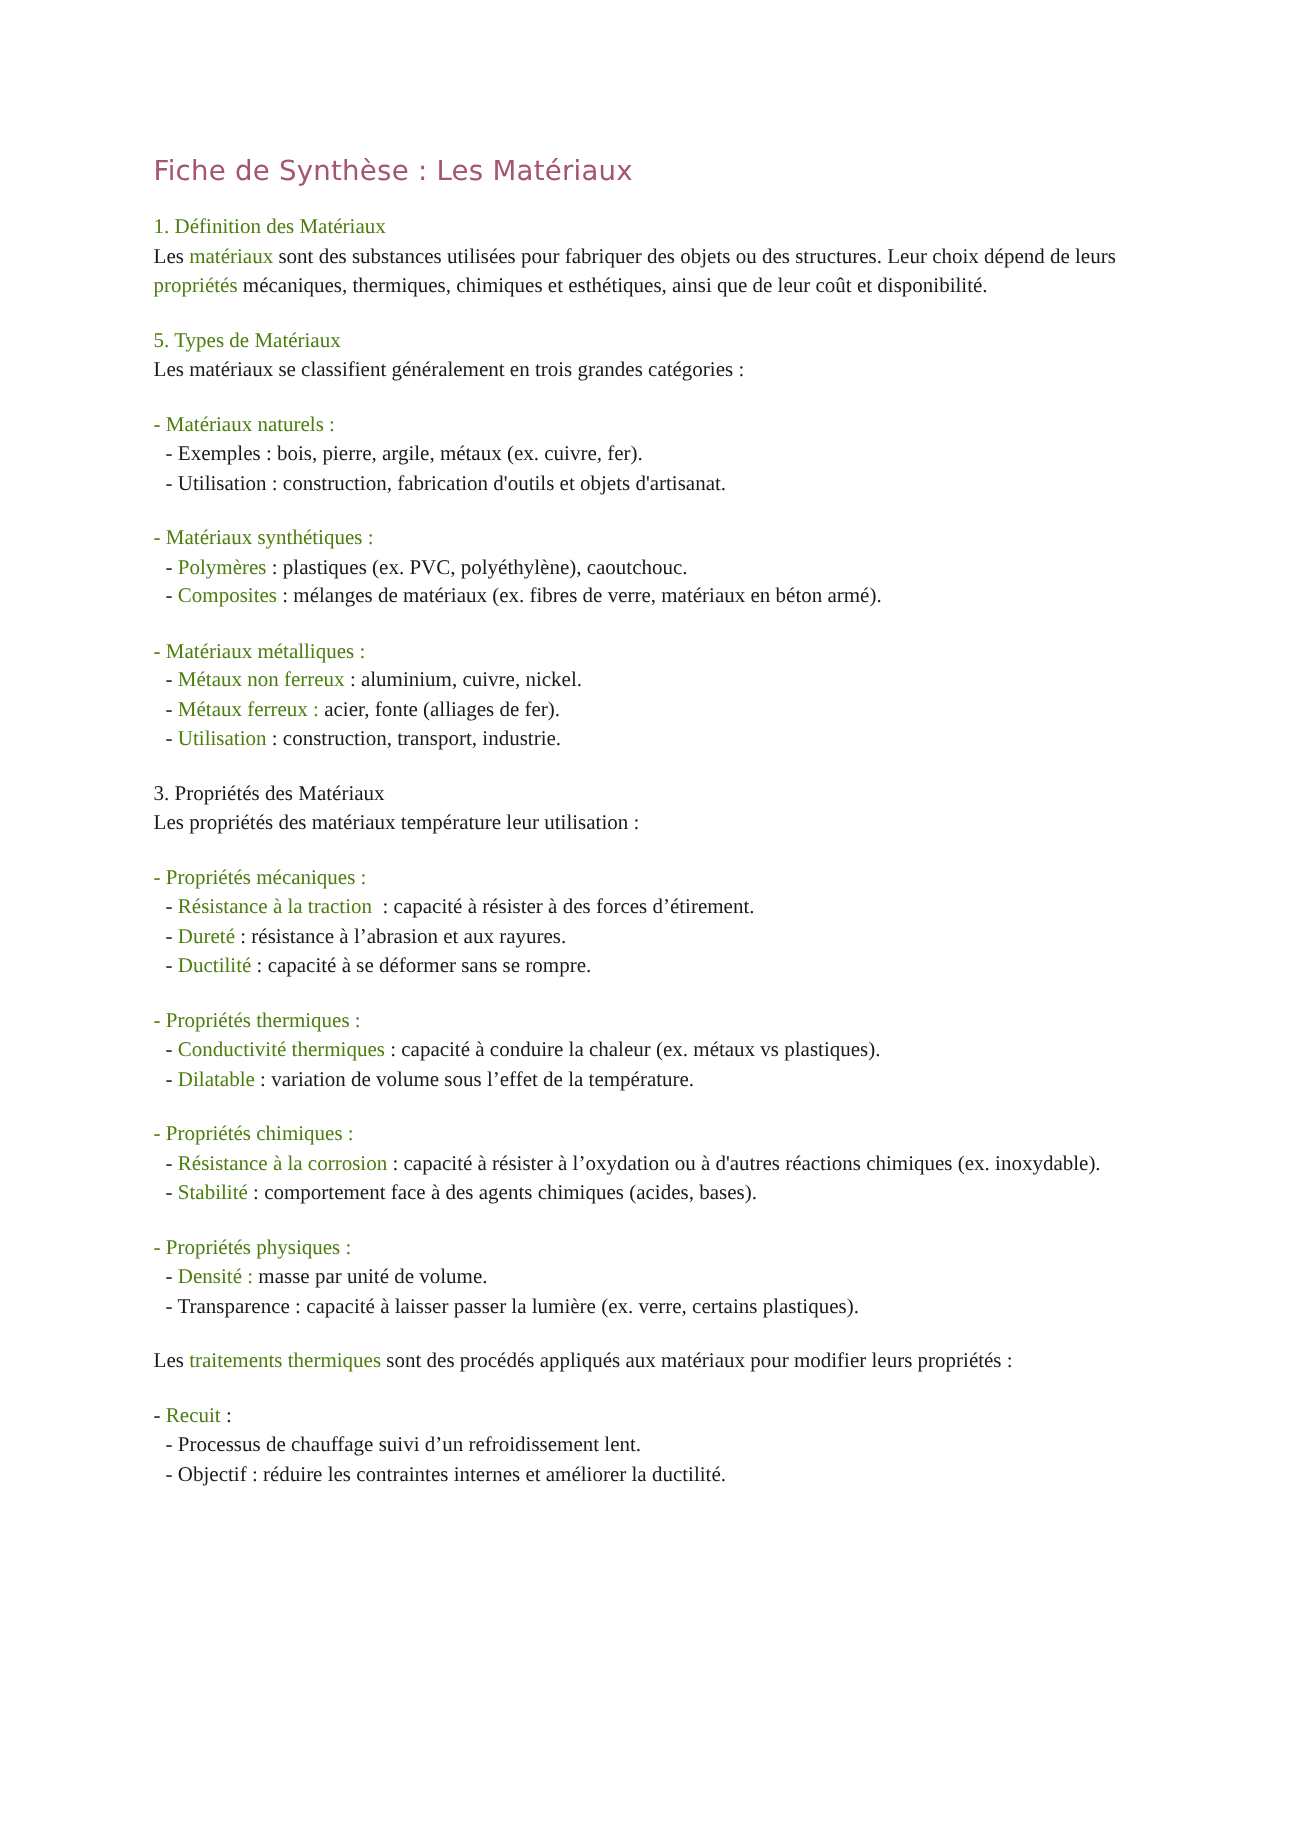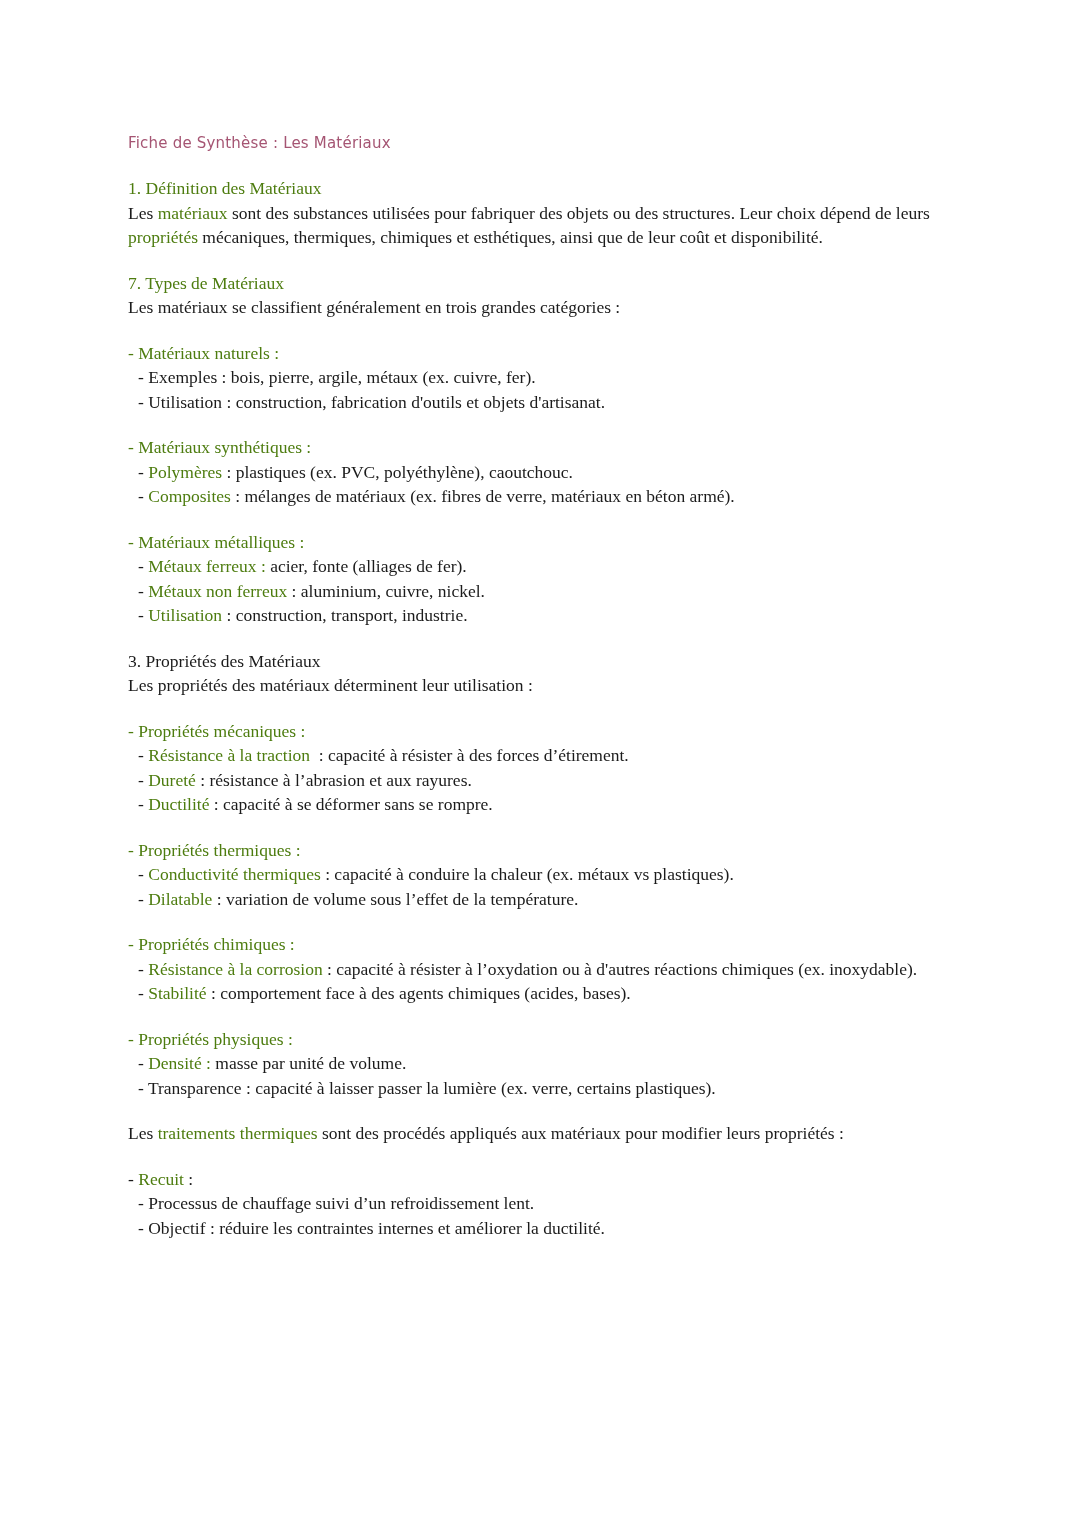--- a/index.html
+++ b/index.html
@@ -15,21 +15,21 @@
     left: 128px;
     top: 130px;
     width: 824px;
     font-family: "Liberation Serif", serif;
     font-size: 17.5px;
     line-height: 24.5px;
     color: #1b1b1b;
   }
   .title {
     font-family: "DejaVu Sans", sans-serif;
-    font-size: 15px;
+    font-size: 23px;
     font-weight: 500;
     letter-spacing: 0.2px;
     line-height: 26px;
     margin: 0 0 20px 0;
   }
   .block {
     margin-bottom: 21px;
   }
   .line {
     min-height: 24.5px;
@@ -46,42 +46,42 @@
 <body style="background: rgb(255, 255, 255);">
 
 <div class="page" style="color: rgb(27, 27, 27);">
   <h1 class="title" style="color: rgb(165, 85, 115);">Fiche de Synthèse : Les Matériaux</h1>
   <main>
       <div class="block">
         <div class="line"><span class="bold">1. Définition des Matériaux</span></div>
         <div class="line"><span>Les </span><span class="bold">matériaux</span><span> sont des substances utilisées pour fabriquer des objets ou des structures. Leur choix dépend de leurs </span><span class="bold">propriétés</span><span> mécaniques, thermiques, chimiques et esthétiques, ainsi que de leur coût et disponibilité.</span></div>
       </div>
       <div class="block">
-        <div class="line"><span class="bold">7. Types de Matériaux</span></div>
+        <div class="line"><span class="bold">5. Types de Matériaux</span></div>
         <div class="line"><span>Les matériaux se classifient généralement en trois grandes catégories :</span></div>
       </div>
       <div class="block">
         <div class="line"><span class="bold">- Matériaux naturels :</span></div>
         <div class="line sub"><span>- Exemples : bois, pierre, argile, métaux (ex. cuivre, fer).</span></div>
         <div class="line sub"><span>- Utilisation : construction, fabrication d'outils et objets d'artisanat.</span></div>
       </div>
       <div class="block">
         <div class="line"><span class="bold">- Matériaux synthétiques :</span></div>
         <div class="line sub"><span>- </span><span class="bold">Polymères</span><span> : plastiques (ex. PVC, polyéthylène), caoutchouc.</span></div>
         <div class="line sub"><span>- </span><span class="bold">Composites</span><span> : mélanges de matériaux (ex. fibres de verre, matériaux en béton armé).</span></div>
       </div>
       <div class="block">
         <div class="line"><span class="bold">- Matériaux métalliques :</span></div>
+        <div class="line sub"><span>- </span><span class="bold">Métaux non ferreux</span><span> : aluminium, cuivre, nickel.</span></div>
         <div class="line sub"><span>- </span><span class="bold">Métaux ferreux :</span><span> acier, fonte (alliages de fer).</span></div>
-        <div class="line sub"><span>- </span><span class="bold">Métaux non ferreux</span><span> : aluminium, cuivre, nickel.</span></div>
         <div class="line sub"><span>- </span><span class="bold">Utilisation</span><span> : construction, transport, industrie.</span></div>
       </div>
       <div class="block">
         <div class="line"><span>3. Propriétés des Matériaux</span></div>
-        <div class="line"><span>Les propriétés des matériaux déterminent leur utilisation :</span></div>
+        <div class="line"><span>Les propriétés des matériaux température leur utilisation :</span></div>
       </div>
       <div class="block">
         <div class="line"><span class="bold">- Propriétés mécaniques :</span></div>
         <div class="line sub"><span>- </span><span class="bold">Résistance à la traction</span><span> &nbsp;: capacité à résister à des forces d’étirement.</span></div>
         <div class="line sub"><span>- </span><span class="bold">Dureté</span><span> : résistance à l’abrasion et aux rayures.</span></div>
         <div class="line sub"><span>- </span><span class="bold">Ductilité</span><span> : capacité à se déformer sans se rompre.</span></div>
       </div>
       <div class="block">
         <div class="line"><span class="bold">- Propriétés thermiques :</span></div>
         <div class="line sub"><span>- </span><span class="bold">Conductivité thermiques</span><span> : capacité à conduire la chaleur (ex. métaux vs plastiques).</span></div>

